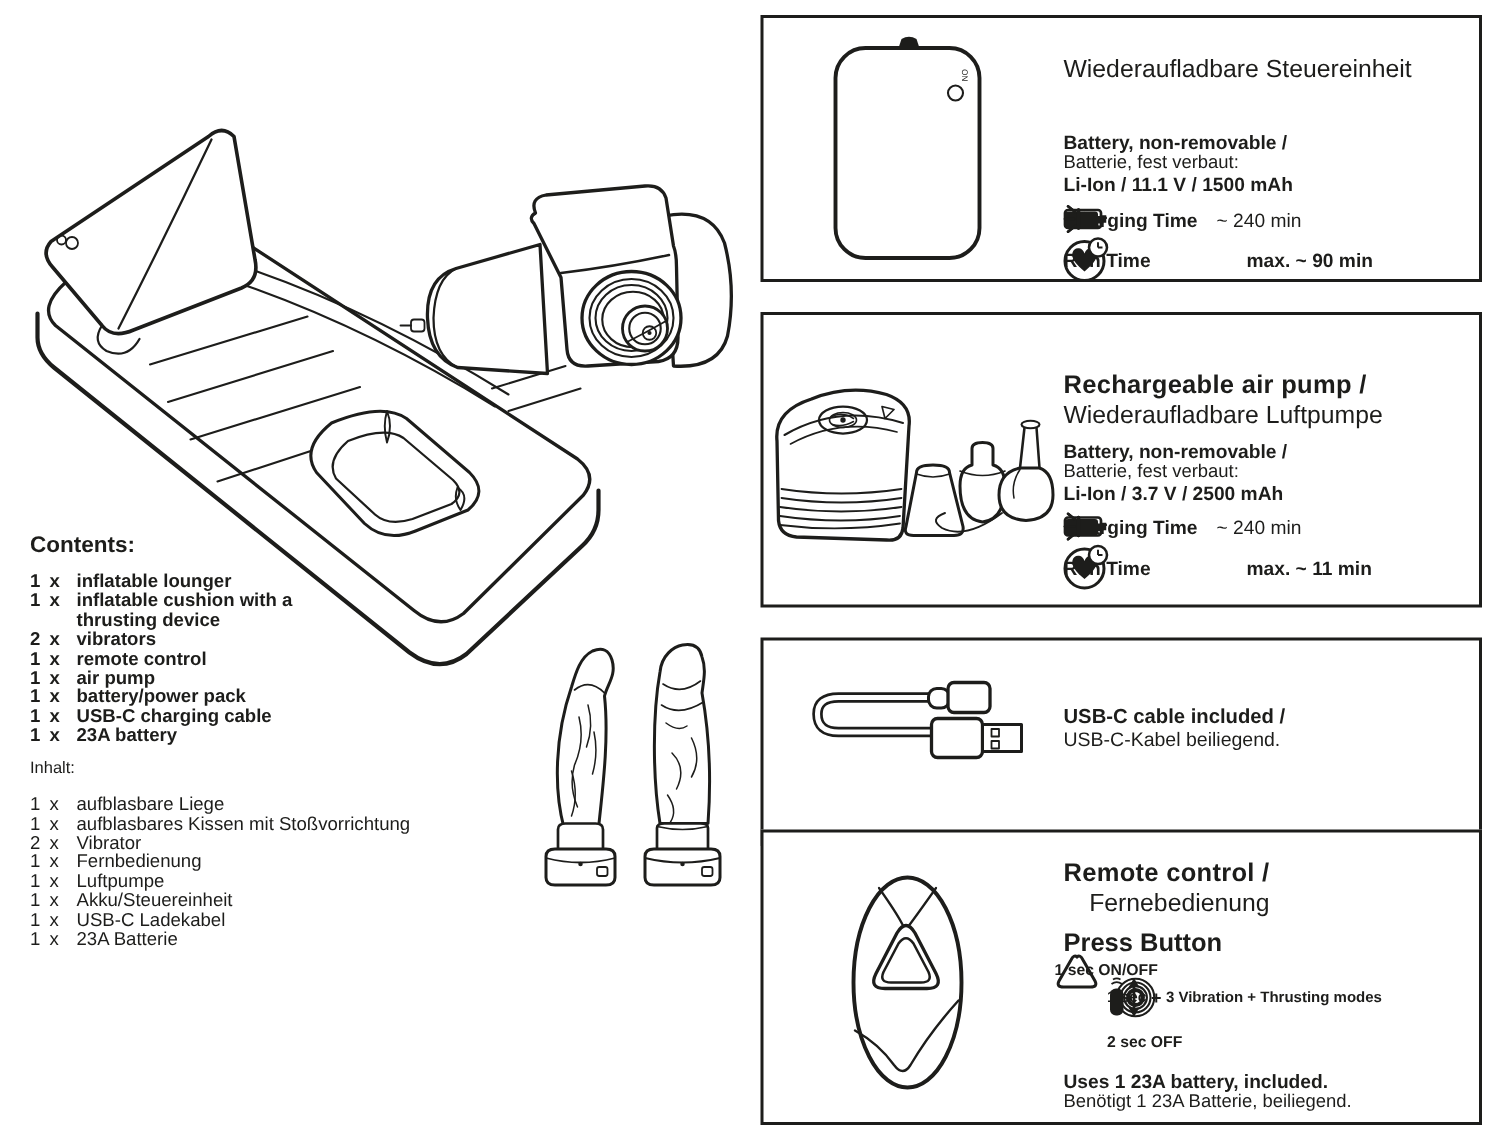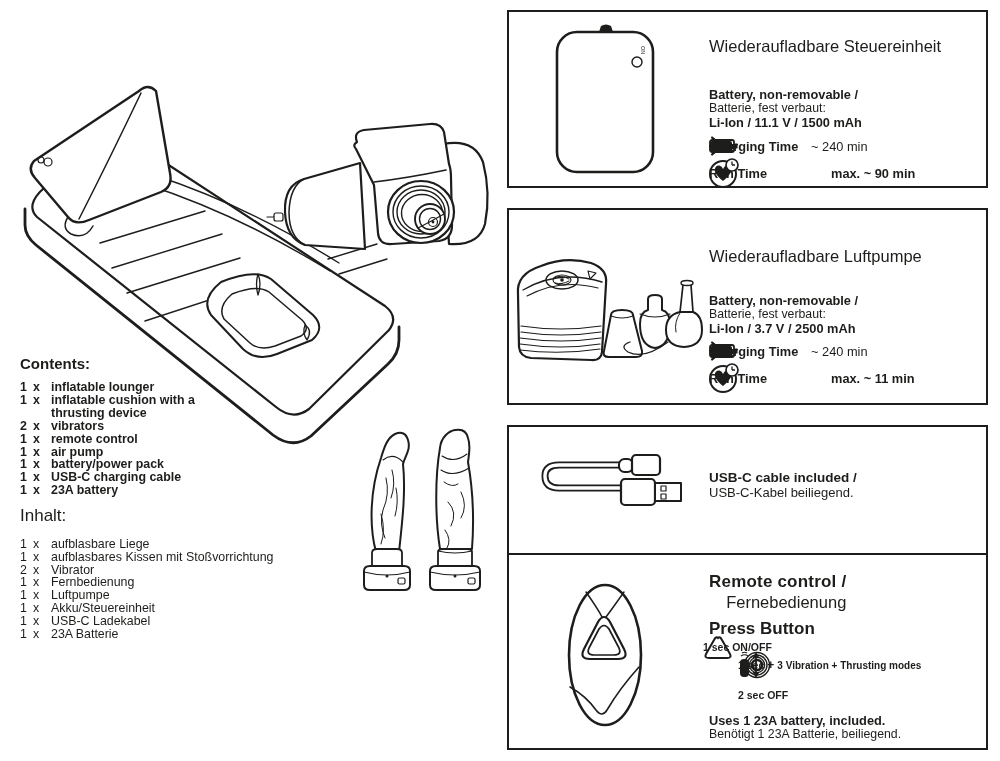--- a/index.html
+++ b/index.html
@@ -16,21 +16,21 @@
   .ttl-en{font-weight:bold;font-size:17px;line-height:21px;letter-spacing:.2px;}
   .ttl-de{font-size:16.5px;line-height:21px;}
   .sb{font-weight:bold;font-size:12.8px;line-height:13.8px;}
   .sr{font-size:12.3px;line-height:13.8px;}
   .specrow{position:absolute;display:flex;align-items:center;height:20px;}
   .speclabel{width:98px;font-weight:bold;font-size:12.8px;}
   .specval{font-weight:normal;font-size:12.8px;margin:0 4px;}
   .runval{font-weight:bold;font-size:12.8px;margin-left:24px;}
   .icn{display:block;flex:0 0 auto;}
   .lh-en{font-weight:bold;font-size:15px;}
-  .lh-de{font-size:17px;}
+  .lh-de{font-size:11px;}
   .c-list{margin-top:9px;}
   .c-row{display:flex;}
   .row-en{font-weight:bold;font-size:12.4px;line-height:12.9px;}
   .row-de{font-size:12.4px;line-height:12.8px;}
   .c-qty{width:13px;flex:0 0 auto;}
   .c-x{width:18px;flex:0 0 auto;}
   .pb-head{font-weight:bold;font-size:17px;}
   .pb-row{position:absolute;display:flex;align-items:center;font-weight:bold;font-size:10.5px;}
   .pb-plus{font-size:12px;font-weight:bold;margin:0 3px;}
   .pb-suffix{font-size:10px;}
@@ -293,20 +293,21 @@
         <path d="M 134,58 L 134,47 Q 134,43 141,43 Q 148,43 148,47 L 148,58 Q 156,60 156,72 Q 156,94 141,96 Q 126,94 126,72 Q 126,60 134,58 Z" fill="#fff" stroke-width="2"></path>
         <path d="M 126,62 Q 141,68 156,62" stroke-width="1.1"></path>
         <path d="M 154,90 Q 130,108 114,100 Q 105,94 116,90" stroke-width="1.3"></path>
         <path d="M 166,60 Q 152,63 152,78 Q 152,94 170,95 Q 188,94 188,78 Q 188,63 179,60 Z" fill="#fff" stroke-width="2"></path>
         <path d="M 169,33 L 166,60 M 177,33 L 179,60" stroke-width="1.7"></path>
         <ellipse cx="173" cy="31" rx="6" ry="2.5" fill="#fff" stroke-width="1.4"></ellipse>
         <path d="M 166,61 Q 160,70 162,80" stroke-width="1"></path>
       </g>
     </svg>
     <div class="abs" style="left:200px;top:36px;">
+      <div class="ttl-en">Rechargeable air pump /</div>
       <div class="ttl-de">Wiederaufladbare Luftpumpe</div>
     </div>
     <div class="abs" style="left:200px;top:84px;">
       <div class="sb">Battery, non-removable /</div>
       <div class="sr">Batterie, fest verbaut:</div>
       <div class="sb">Li-Ion / 3.7 V / 2500 mAh</div>
     </div>
     <div class="specrow" style="left:200px;top:131px;">
       <span class="speclabel">Charging Time</span>
       <svg class="icn" width="30" height="18" viewBox="0 0 30 18">

